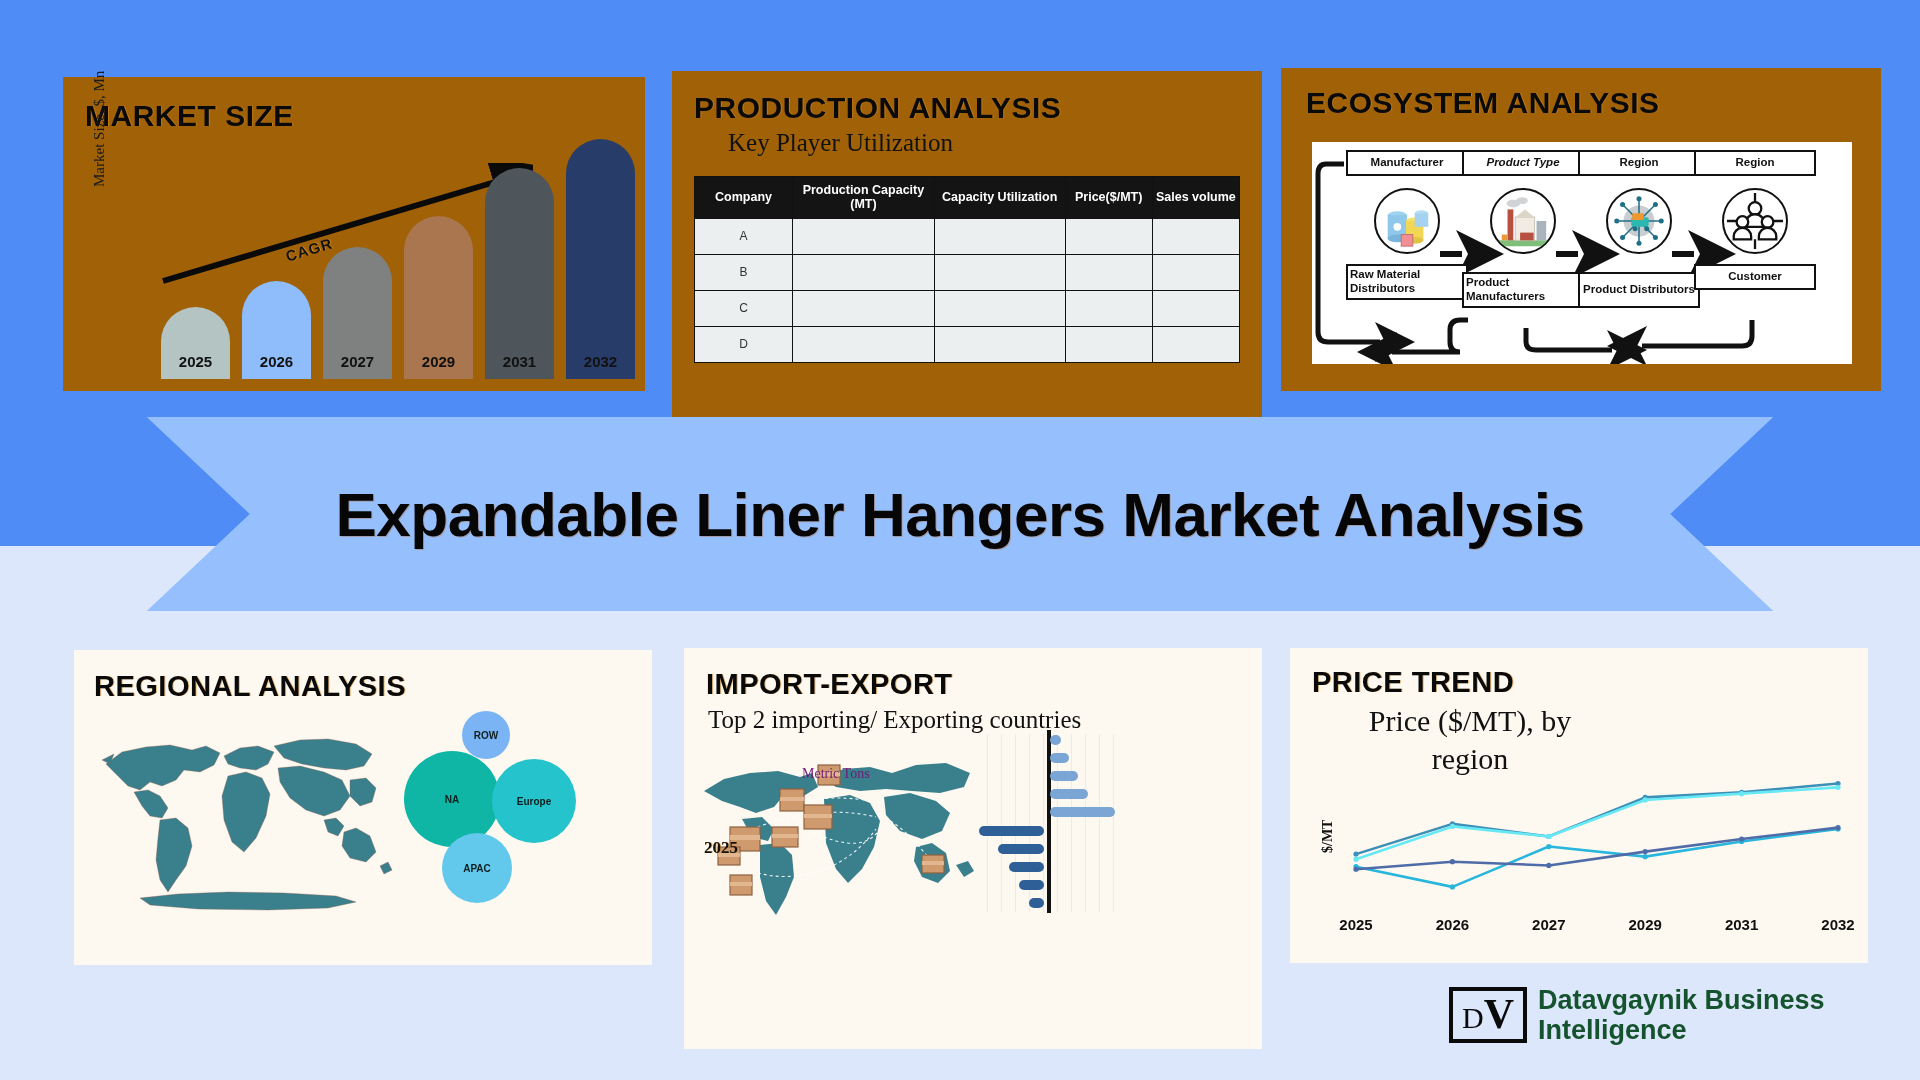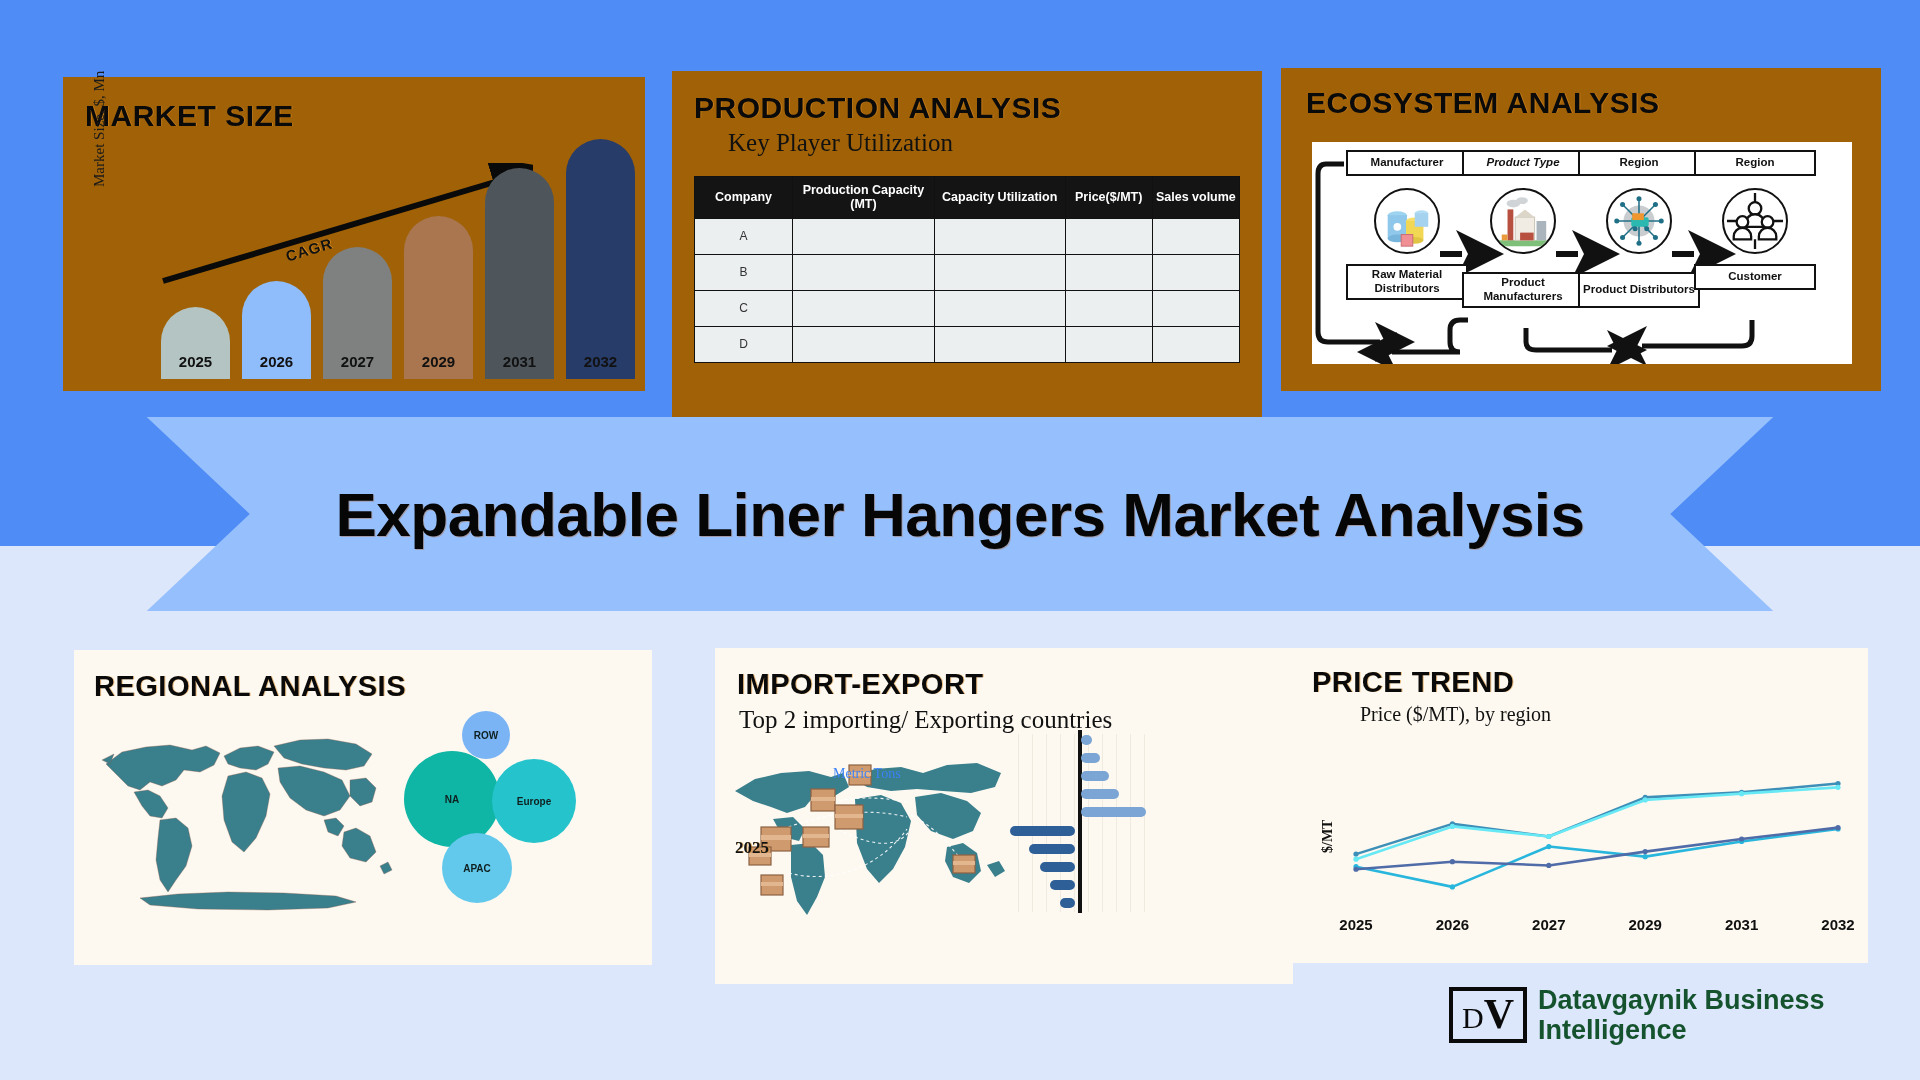--- a/index.html
+++ b/index.html
@@ -23,41 +23,41 @@
     position:absolute; background:#a16207;
   }
   #panel-market  { left:63px;  top:77px;  width:582px; height:314px; }
   #panel-prod    { left:672px; top:71px;  width:590px; height:396px; }
   #panel-eco     { left:1281px;top:68px;  width:600px; height:323px; }
 
   .panel-bottom {
     position:absolute; background:#fdf9f0;
   }
   #panel-regional{ left:74px;  top:650px; width:578px; height:315px; }
-  #panel-impexp  { left:715px; top:648px; width:578px; height:336px;padding-left:36px; }
+  #panel-impexp  { left:684px; top:648px; width:578px; height:401px;padding-left:36px; }
   #panel-price   { left:1290px;top:648px; width:578px; height:315px; }
 
   .ptitle {
     font-weight:bold; letter-spacing:.5px; color:#0a0a0a;
     text-shadow:1px 0 0 rgba(220,140,40,.55);
   }
   #t-market   { position:absolute; left:22px; top:22px;  font-size:30px; }
   #t-prod     { position:absolute; left:22px; top:20px;  font-size:30px; }
   #t-eco      { position:absolute; left:25px; top:18px;  font-size:30px; }
   #t-regional { position:absolute; left:20px; top:20px;  font-size:29px; }
   #t-impexp   { position:absolute; left:22px; top:20px;  font-size:29px; }
   #t-price    { position:absolute; left:22px; top:18px;  font-size:29px; }
 
   .psub {
     font-family:"Liberation Serif", serif; color:#111; position:absolute;
   }
   #s-prod     { left:56px;  top:58px;  font-size:25px; }
   #s-impexp   { left:24px;  top:58px;  font-size:25px; }
-  #s-price    { left:70px;  top:54px;  font-size:20px; width:220px;
-                text-align:left; line-height:1.25; }
+  #s-price    { left:70px;  top:54px;  font-size:30px; width:220px;
+                text-align:center; line-height:1.25; }
 
   
   #ms-axis-label {
     position:absolute; left:28px; top:110px;
     font-family:"Liberation Serif", serif; font-size:15px; color:#1a1a1a;
     transform:rotate(-90deg); transform-origin:left top; white-space:nowrap;
   }
   #ms-bars {
     position:absolute; left:98px; bottom:12px; right:10px; height:240px;
     display:flex; align-items:flex-end; gap:12px;
@@ -88,21 +88,21 @@
     text-align:center;
   }
 
   
   #eco-canvas {
     position:absolute; left:31px; top:74px; width:540px; height:222px;
     background:#ffffff;
   }
   .eco-box {
     position:absolute; border:2.2px solid #111; background:#fff;
-    font-size:11.5px; font-weight:bold; color:#111; text-align:center;
+    font-size:11.5px; font-weight:bold; color:#111; text-align:left;
     display:flex; align-items:center; justify-content:center; line-height:1.2;
     padding:2px;
   }
   .eco-circle {
     position:absolute; border:2.5px solid #111; border-radius:50%;
     background:#fff; overflow:hidden;
   }
 
   
   #reg-map { position:absolute; left:14px; top:70px; width:310px; height:200px; }
@@ -119,21 +119,21 @@
   #ie-axis {
     position:absolute; left:63px; top:0; width:4px; height:183px; background:#111;
   }
   .ie-bar { position:absolute; height:10px; border-radius:5px; }
   #ie-year {
     position:absolute; left:20px; top:190px; font-size:17px; font-weight:bold;
     color:#111; font-family:"Liberation Serif", serif;
     text-shadow:1px 0 0 rgba(220,150,50,.6);
   }
   #ie-unit {
-    position:absolute; left:118px; top:118px; font-size:14px; color:#3b82f6;
+    position:absolute; left:118px; top:118px; font-size:14px; color:#701a75;
     font-family:"Liberation Serif", serif;
   }
 
   
   #pt-ylabel {
     position:absolute; left:30px; top:205px;
     font-family:"Liberation Serif", serif; font-size:14px; font-weight:bold;
     color:#111; transform:rotate(-90deg); transform-origin:left top;
     white-space:nowrap;
   }

